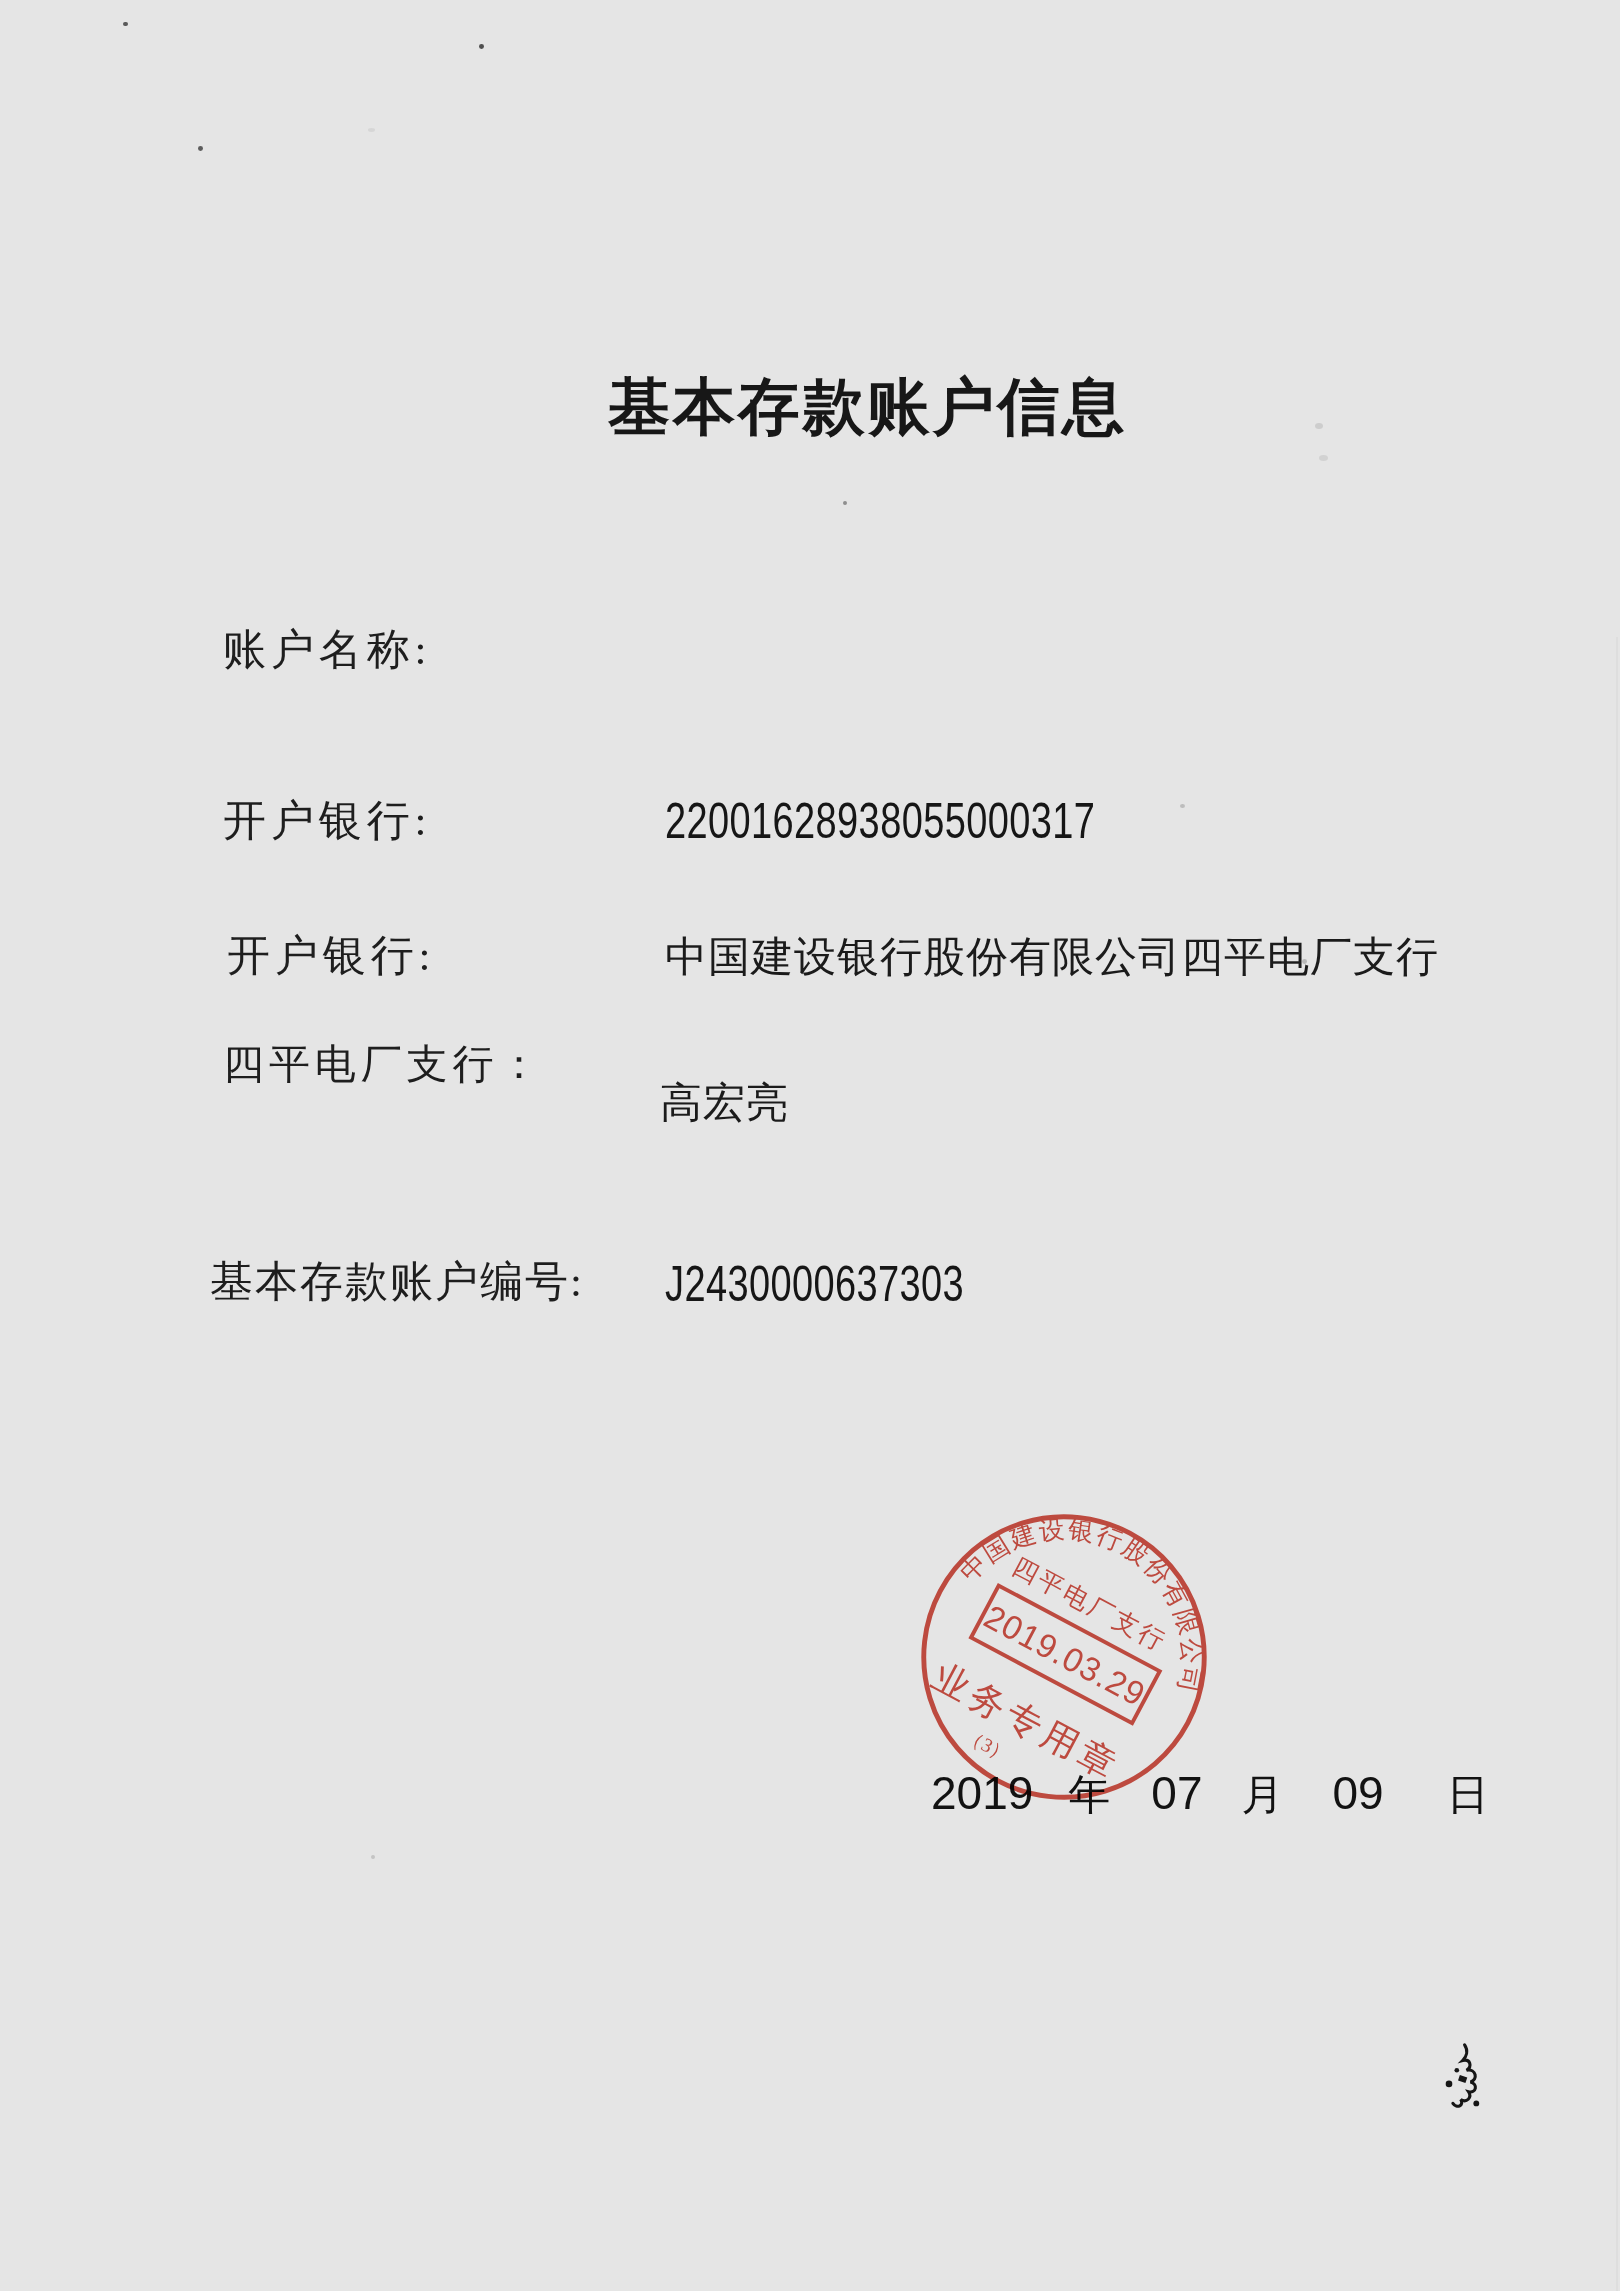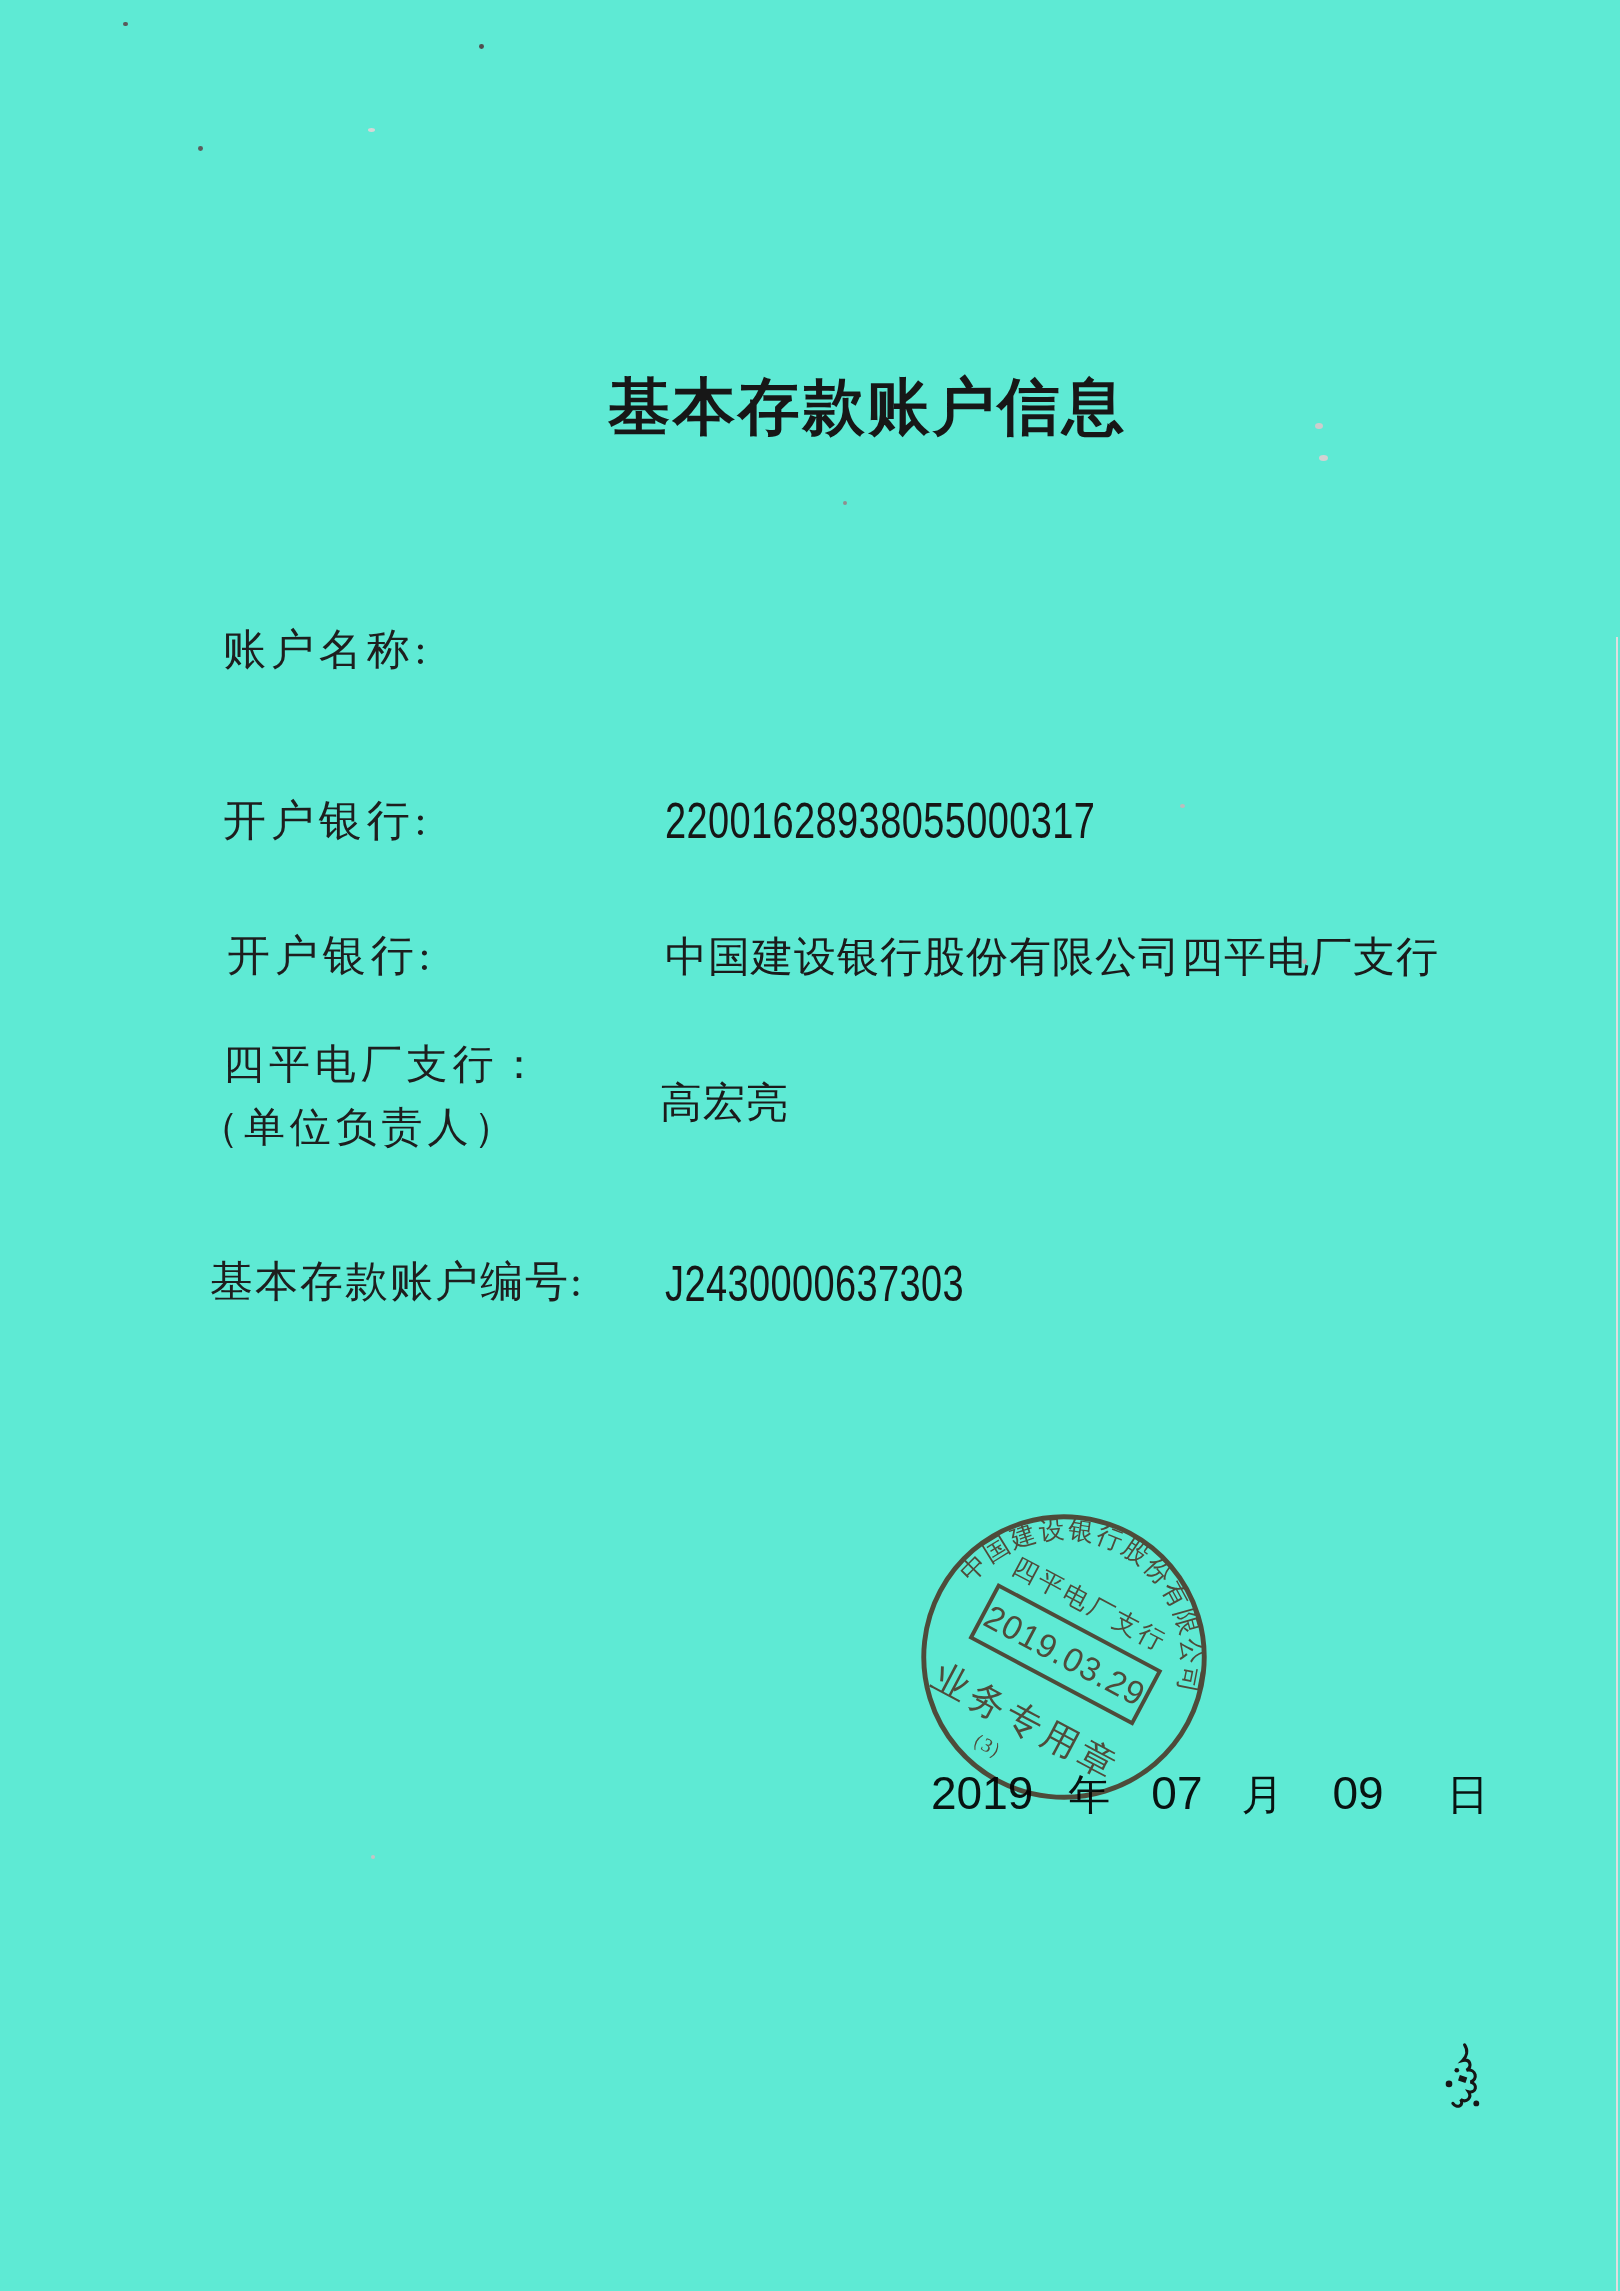--- a/index.html
+++ b/index.html
@@ -4,21 +4,21 @@
 <style>
   html,body{margin:0;padding:0;}
   body{
     width:1620px;height:2292px;
     background:#ffffff;
     font-family:"Liberation Serif", serif;
     position:relative;
     overflow:hidden;
     color:#1c1c1c;
   }
-  .page{position:absolute;inset:0;background:#5eead4;}
+  .page{position:absolute;inset:0;background:#e5e5e5;}
 
   
   .doc-title{
     position:absolute;left:608px;top:365px;
     font-size:62px;font-weight:bold;letter-spacing:2.9px;
     color:#171717;white-space:nowrap;margin:0;
   }
 
   
   .field-label{
@@ -108,21 +108,20 @@
 
   <span class="field-label lab1">账户名称:</span>
 
   <span class="field-label lab2">开户银行:</span>
   <span class="field-value val2 num">22001628938055000317</span>
 
   <span class="field-label lab3">开户银行:</span>
   <span class="field-value val3">中国建设银行股份有限公司四平电厂支行</span>
 
   <span class="field-label lab4a">四平电厂支行：</span>
-  <span class="field-label lab4b">（单位负责人）</span>
   <span class="field-value val4">高宏亮</span>
 
   <span class="field-label lab5">基本存款账户编号:</span>
   <span class="field-value val5 num">J2430000637303</span>
 
   <svg class="stamp" viewBox="0 0 310 310" xmlns="http://www.w3.org/2000/svg">
     <g transform="rotate(28 155 155)" fill="#cd3a2c">
       <circle cx="155" cy="155" r="143" fill="none" stroke="#cd3a2c" stroke-width="5"></circle>
       <path id="ringPath" d="M 35.8 134 A 121 121 0 0 1 274.2 134" fill="none" stroke="none"></path>
       <text font-size="26" letter-spacing="2" font-family="Liberation Serif, serif">

